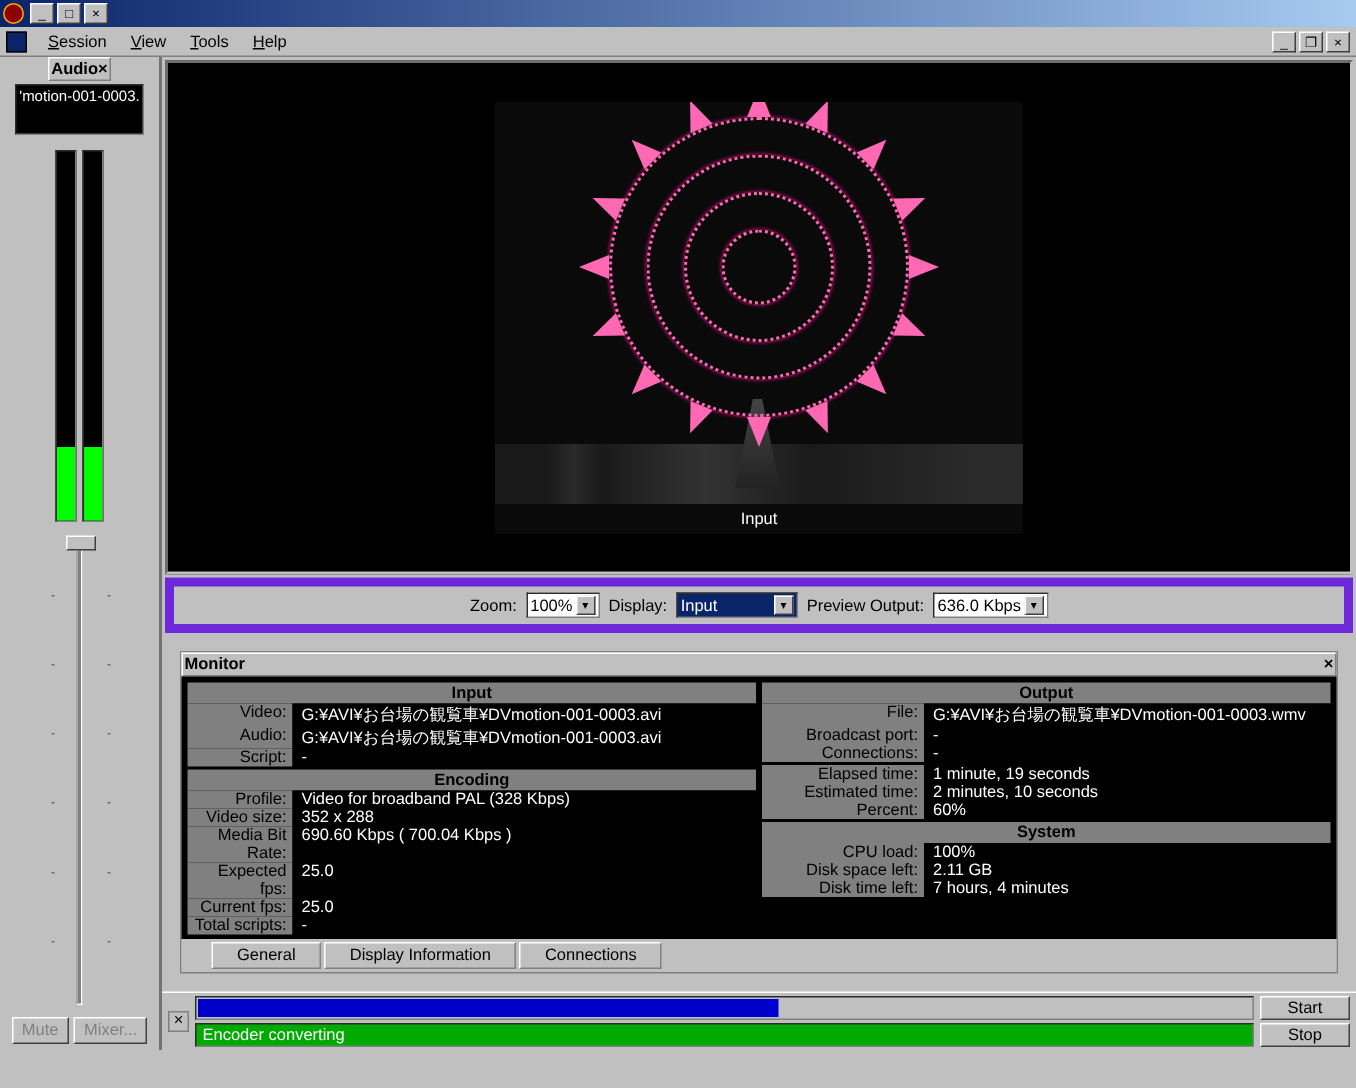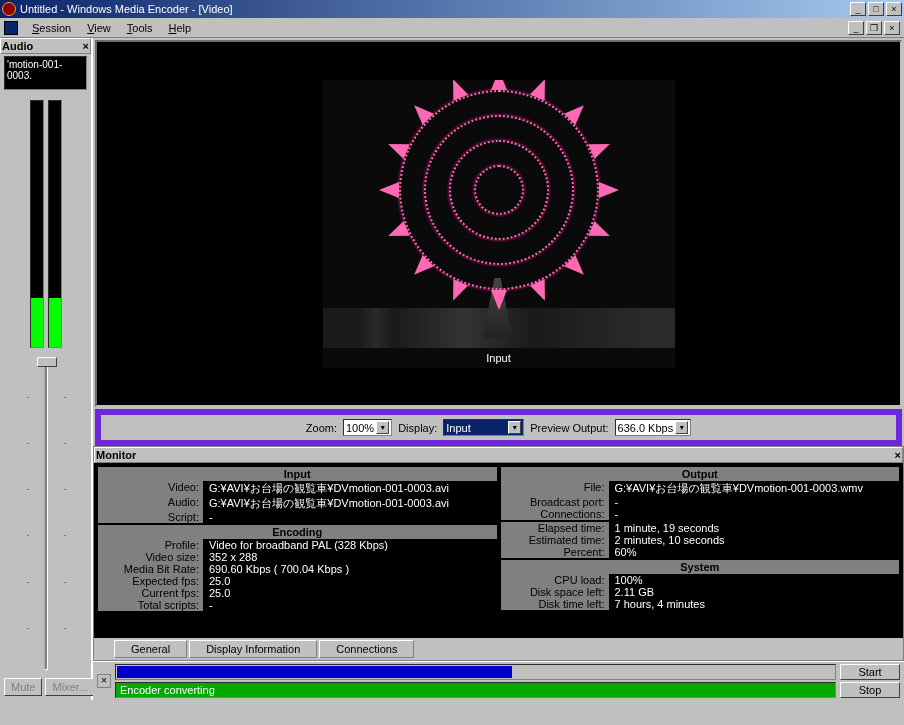--- a/index.html
+++ b/index.html
@@ -9,21 +9,21 @@
 .titlebar .title { flex: 1; color: #fff; }
 .titlebar .winbtns { display: flex; gap: 2px; }
 .titlebar .winbtn { width: 16px; height: 14px; background: #c0c0c0; border: 1px solid #fff; border-right-color: #404040; border-bottom-color: #404040; font-size: 9px; text-align: center; line-height: 12px; color: #000; }
 .menubar { background: #c0c0c0; height: 20px; display: flex; align-items: center; padding: 0 4px; border-bottom: 1px solid #808080; }
 .menubar .menuicon { width: 14px; height: 14px; background: #0a246a; margin-right: 6px; border: 1px solid #000; }
 .menubar .menuitem { padding: 0 8px; cursor: default; }
 .menubar .menuitem u { text-decoration: underline; }
 .menubar .mdi { margin-left: auto; display:flex; gap:2px; }
 .menubar .winbtn { width: 16px; height: 14px; background: #c0c0c0; border: 1px solid #fff; border-right-color: #404040; border-bottom-color: #404040; font-size: 9px; text-align: center; line-height: 12px; }
 .main { display: flex; height: 662px; }
-.audiopanel { width: 93px; background: #c0c0c0; border-right: 2px solid #ffffff; display:flex; flex-direction:column; }
+.audiopanel { width: 108px; background: #c0c0c0; border-right: 2px solid #737373; display:flex; flex-direction:column;align-items:center; }
 .panelheader { background: #c0c0c0; border: 1px solid #808080; border-top-color:#fff; border-left-color:#fff; text-align: center; font-weight: bold; display:flex; align-items:center; justify-content:center; padding:1px; }
 .panelheader .x { margin-left:auto; font-family: Arial; }
 .audiosource { margin: 2px 4px; background:#000; color:#fff; padding:2px; font-size:10px; border:1px inset #808080; height:34px; overflow:hidden; }
 .meters { display:flex; justify-content:center; gap:4px; margin: 2px 4px; height:260px; background:#c0c0c0; padding:6px 0; }
 .meter { width: 14px; background:#000; border:1px inset #808080; position:relative; }
 .meterfill { position:absolute; bottom:0; left:0; right:0; height:20%; background:#00ff00; }
 .slider { flex:1; display:flex; flex-direction:column; align-items:center; padding:4px 0; }
 .slidertrack { width:4px; flex:1; background:#808080; border:1px inset #fff; position:relative; }
 .sliderthumb { position:absolute; top:-4px; left:-8px; width:20px; height:10px; background:#c0c0c0; border:1px solid #fff; border-right-color:#404040; border-bottom-color:#404040; }
 .tick { position:absolute; width:40px; left:-18px; display:flex; justify-content:space-between; font-size:8px; color:#404040;}
@@ -39,46 +39,45 @@
 .ring.r3 { top:50px; left:50px; width:100px; height:100px; }
 .ring.r4 { top:75px; left:75px; width:50px; height:50px; }
 .spike { position:absolute; width:0; height:0; border-left:8px solid transparent; border-right:8px solid transparent; border-bottom:20px solid #ff69b4; transform-origin: 8px 120px; }
 .tower { position:absolute; bottom:30px; left:160px; width:30px; height:60px; background:linear-gradient(#444,#222); clip-path: polygon(40% 0, 60% 0, 100% 100%, 0 100%);}
 .buildings { position:absolute; bottom:20px; left:0; right:0; height:40px; background:linear-gradient(to right, #1a1a1a 10%, #2a2a2a 15%, #1a1a1a 20%, #333 40%, #1a1a1a 60%, #2a2a2a 90%); }
 .videolabel { position:absolute; bottom:4px; color:#fff; font-size:11px; width:100%; text-align:center; }
 .zoombar { background:#c0c0c0; padding:4px 8px; display:flex; align-items:center; gap:6px; border:6px solid #6d28d9; margin:0 2px; justify-content:center;}
 .combo { background:#fff; border:1px inset #808080; padding:1px 2px; display:inline-flex; align-items:center; }
 .combo.sel { background:#0a246a; color:#fff; }
 .combo .arrow { background:#c0c0c0; border:1px solid #fff; border-right-color:#404040; border-bottom-color:#404040; width:13px; height:13px; margin-left:2px; text-align:center; font-size:8px; line-height:11px; color:#000;}
-.monitor { margin:0; border:1px solid #808080; }
+.monitor { margin:12px; border:1px solid #808080; }
 .monitorbody { background:#000; padding:4px; display:flex; gap:4px; height:175px; overflow:hidden;}
 .moncol { flex:1; display:flex; flex-direction:column; gap:2px; }
 .monsection { }
 .monheader { background:#808080; color:#000; text-align:center; font-weight:bold; padding:1px; }
 .monrow { display:flex; }
-.monlabel { width:105px; text-align:right; background:#808080; color:#000; padding:0 4px; }
+.monlabel { width:70px; text-align:right; background:#808080; color:#000; padding:0 4px; }
 .monlabel.w { width:108px; }
 .monval { flex:1; color:#fff; padding:0 6px; background:#000; white-space:nowrap; overflow:hidden; }
 .tabs { display:flex; padding:2px 20px; gap:2px; background:#c0c0c0; }
 .tab { border:1px solid #808080; border-top-color:#fff; border-left-color:#fff; padding:2px 16px; background:#c0c0c0; }
 .bottombar { display:flex; align-items:center; padding:2px 4px; gap:4px; background:#c0c0c0; border-top:1px solid #fff;}
 .closebtn { width:14px; height:14px; border:1px solid #808080; text-align:center; line-height:11px; }
 .progresswrap { flex:1; }
 .progressbar { height:16px; border:1px inset #808080; background:#c0c0c0; position:relative; }
 .progressfill { position:absolute; top:1px; left:1px; bottom:1px; width:55%; background:#0000cc; }
 .statusbar { height:16px; background:#00aa00; color:#fff; border:1px inset #808080; padding:0 4px; line-height:14px; margin-top:2px;}
 .ctrlbtns { display:flex; flex-direction:column; gap:2px; }
 .ctrlbtn { width:60px; padding:1px; border:1px solid #fff; border-right-color:#404040; border-bottom-color:#404040; text-align:center; background:#c0c0c0; }
 </style>
 </head>
 <body>
 
 <div class="titlebar">
   <div class="icon"></div>
-  <div class="title">Untitled - Windows Media Encoder - [Video]</div>
   <div class="winbtns">
     <div class="winbtn">_</div>
     <div class="winbtn">□</div>
     <div class="winbtn">×</div>
   </div>
 </div>
 
 <div class="menubar">
   <div class="menuicon"></div>
   <div class="menuitem"><u>S</u><span></span>ession</div>

